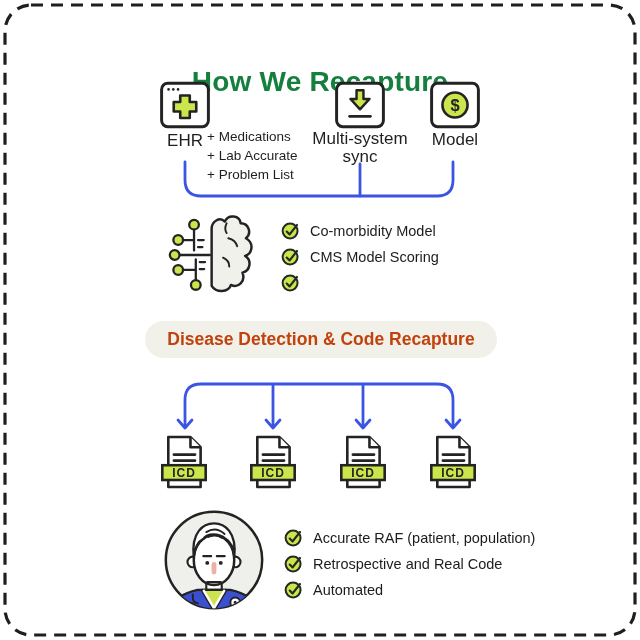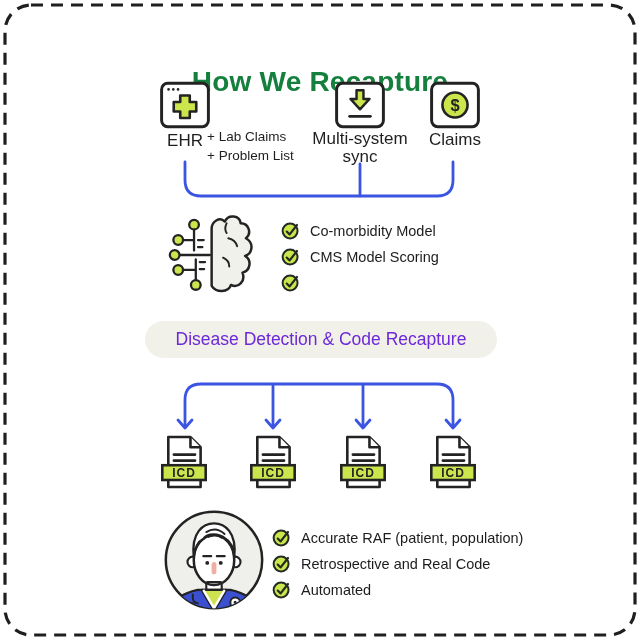--- a/index.html
+++ b/index.html
@@ -21,29 +21,29 @@
   #sync-icon{left:334px;top:80px;}
   #claims-icon{left:429px;top:80px;}
   .src-label{font-size:17px;font-weight:500;color:#1f1f1f;text-align:center;line-height:18px;}
   #ehr-label{left:149px;top:132px;width:72px;}
   #sync-label{left:312px;top:130px;width:96px;}
   #claims-label{left:419px;top:131px;width:72px;}
   #ehr-items{left:207px;top:127px;font-size:13.5px;line-height:19px;color:#1f1f1f;}
   
   .checklist{display:flex;flex-direction:column;gap:6px;text-align:right;}
   #model-checklist{left:281px;top:221px;}
-  #outcome-checklist{left:272px;top:528px;}
+  #outcome-checklist{left:284px;top:528px;}
   .check-row{display:flex;align-items:center;gap:9px;height:20px;}
   .check-row .txt{font-size:14.5px;color:#1c1c1c;}
   
   #banner-pill{
     left:145px;top:321px;width:352px;height:37px;border-radius:20px;
     background:#f1f1ea;display:flex;align-items:center;justify-content:center;
   }
-  #banner-pill span{font-size:17.5px;font-weight:400;color:#6d28d9;}
+  #banner-pill span{font-size:17.5px;font-weight:700;color:#c2410c;}
   
   #brain{left:165px;top:209px;}
   
   #bracket{left:150px;top:156px;}
   #fanout{left:150px;top:378px;}
   
   .icd{width:48px;height:56px;top:434px;}
   #icd-0{left:160px;} #icd-1{left:249px;} #icd-2{left:339px;} #icd-3{left:429px;}
   
   #avatar{left:161px;top:507px;}
@@ -62,40 +62,41 @@
 
   <svg id="ehr-icon" class="abs src-icon" viewBox="0 0 60 56">
     <rect x="3" y="3" width="54" height="50" rx="7" fill="#fff" stroke="#232323" stroke-width="3.4"></rect>
     <circle cx="11" cy="10" r="1.5" fill="#232323"></circle>
     <circle cx="16.5" cy="10" r="1.5" fill="#232323"></circle>
     <circle cx="22" cy="10" r="1.5" fill="#232323"></circle>
     <path d="M24.5,17 h11 v7.5 h7.5 v11 h-7.5 v7.5 h-11 v-7.5 h-7.5 v-11 h7.5 Z" fill="#cbe54d" stroke="#232323" stroke-width="3" stroke-linejoin="round"></path>
   </svg>
   <div id="ehr-label" class="abs src-label">EHR</div>
   <div id="ehr-items" class="abs">
-    <div>+ Lab Claims</div>
+    <div>+ Medications</div>
+    <div>+ Lab Accurate</div>
     <div>+ Problem List</div>
   </div>
 
   <svg id="sync-icon" class="abs src-icon" viewBox="0 0 60 56">
     <rect x="3" y="3" width="54" height="50" rx="7" fill="#fff" stroke="#232323" stroke-width="3.4"></rect>
     <path d="M26,11 v10 h-7 l11,12 11,-12 h-7 v-10 Z" fill="#cbe54d" stroke="#232323" stroke-width="2.8" stroke-linejoin="round"></path>
     <line x1="18" y1="41" x2="42" y2="41" stroke="#232323" stroke-width="3.2" stroke-linecap="round"></line>
   </svg>
   <div id="sync-label" class="abs src-label">
     <div>Multi-system</div>
     <div>sync</div>
   </div>
 
   <svg id="claims-icon" class="abs src-icon" viewBox="0 0 60 56">
     <rect x="3" y="3" width="54" height="50" rx="7" fill="#fff" stroke="#232323" stroke-width="3.4"></rect>
     <circle cx="30" cy="28" r="14.5" fill="#cbe54d" stroke="#232323" stroke-width="3"></circle>
     <text x="30" y="35" text-anchor="middle" font-size="19" font-weight="700" fill="#232323">$</text>
   </svg>
-  <div id="claims-label" class="abs src-label">Claims</div>
+  <div id="claims-label" class="abs src-label">Model</div>
 
   <svg id="bracket" class="abs" width="340" height="46" viewBox="0 0 340 46">
     <path d="M35,6 V24 Q35,40 51,40 H287 Q303,40 303,24 V6" fill="none" stroke="#3b55e2" stroke-width="2.8" stroke-linecap="round"></path>
     <path d="M210,8 V40" fill="none" stroke="#3b55e2" stroke-width="2.8" stroke-linecap="round"></path>
   </svg>
 
   <svg id="brain" class="abs" width="88" height="92" viewBox="0 0 100 100">
     <path d="M53,85 L53,20 C53,12 62,6 68,12 C72,3 85,5 86,14 C95,14 99,25 92,31
              C101,36 100,48 91,51 C99,56 97,68 88,70 C92,80 83,88 75,84 C72,93 58,93 53,85 Z" fill="#f0f1ea" stroke="#232323" stroke-width="2.8" stroke-linejoin="round"></path>
     <path d="M72,31 q8,2 10,9 M66,53 q7,3 7,10 M70,14 q-3,6 0,11" fill="none" stroke="#232323" stroke-width="2.2" stroke-linecap="round"></path>

